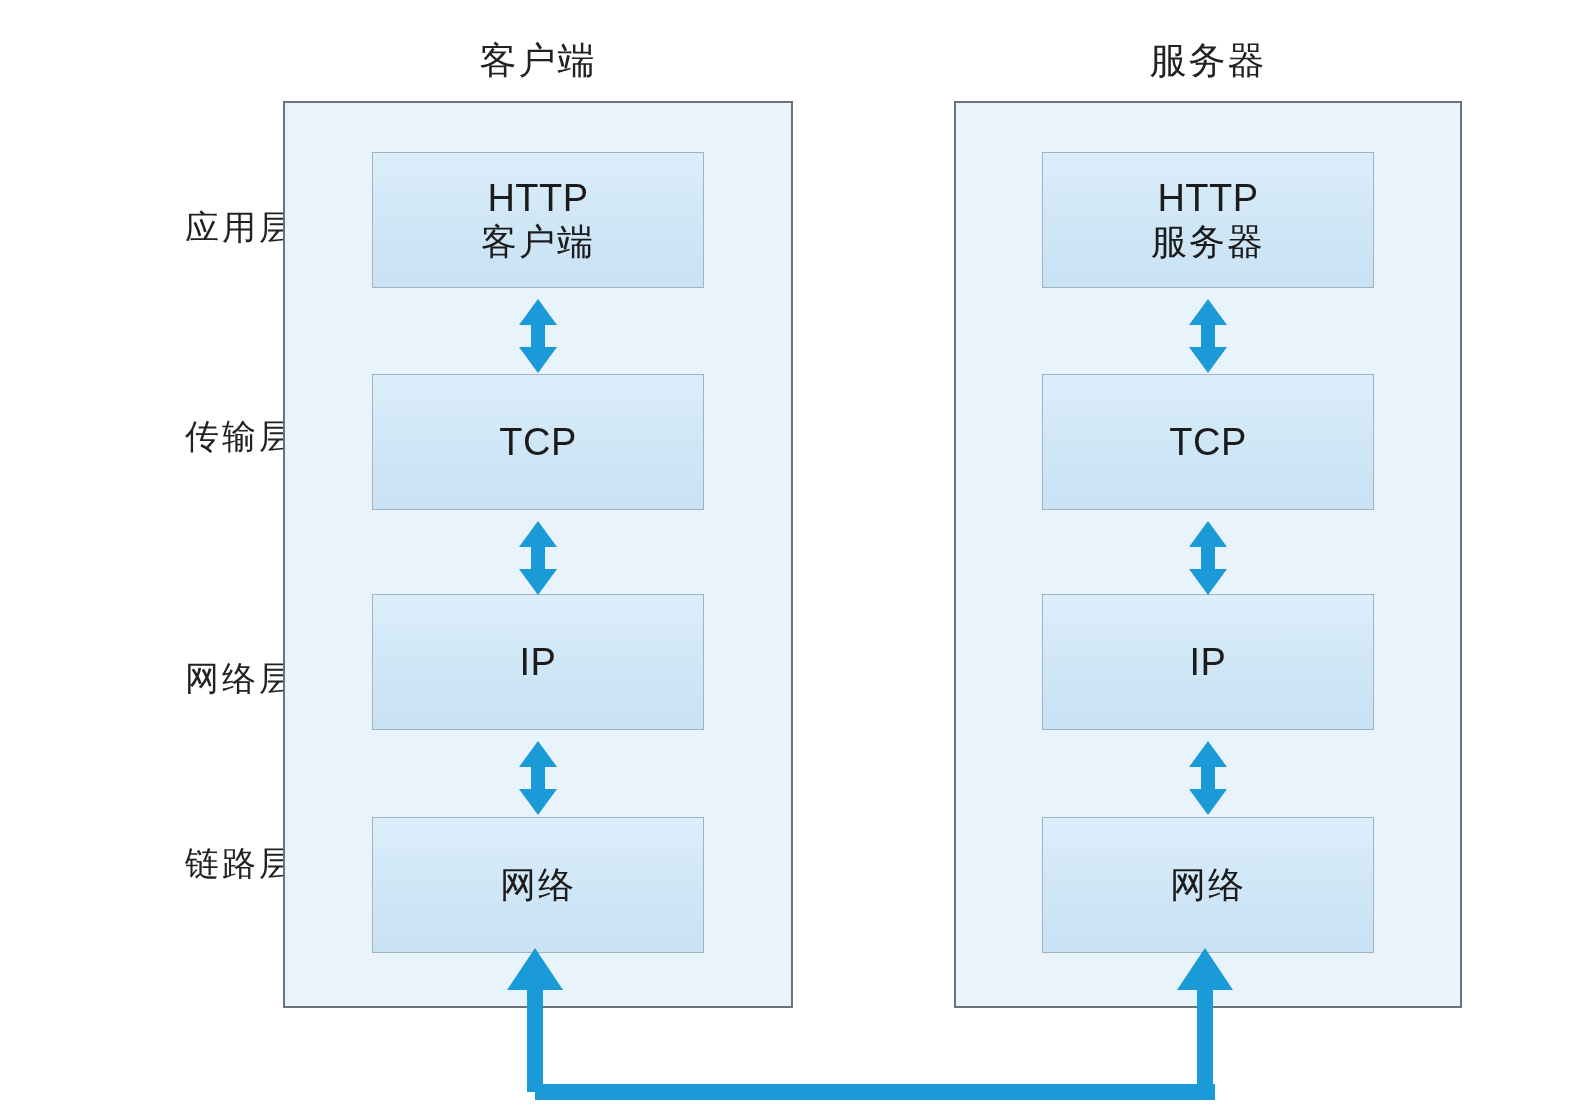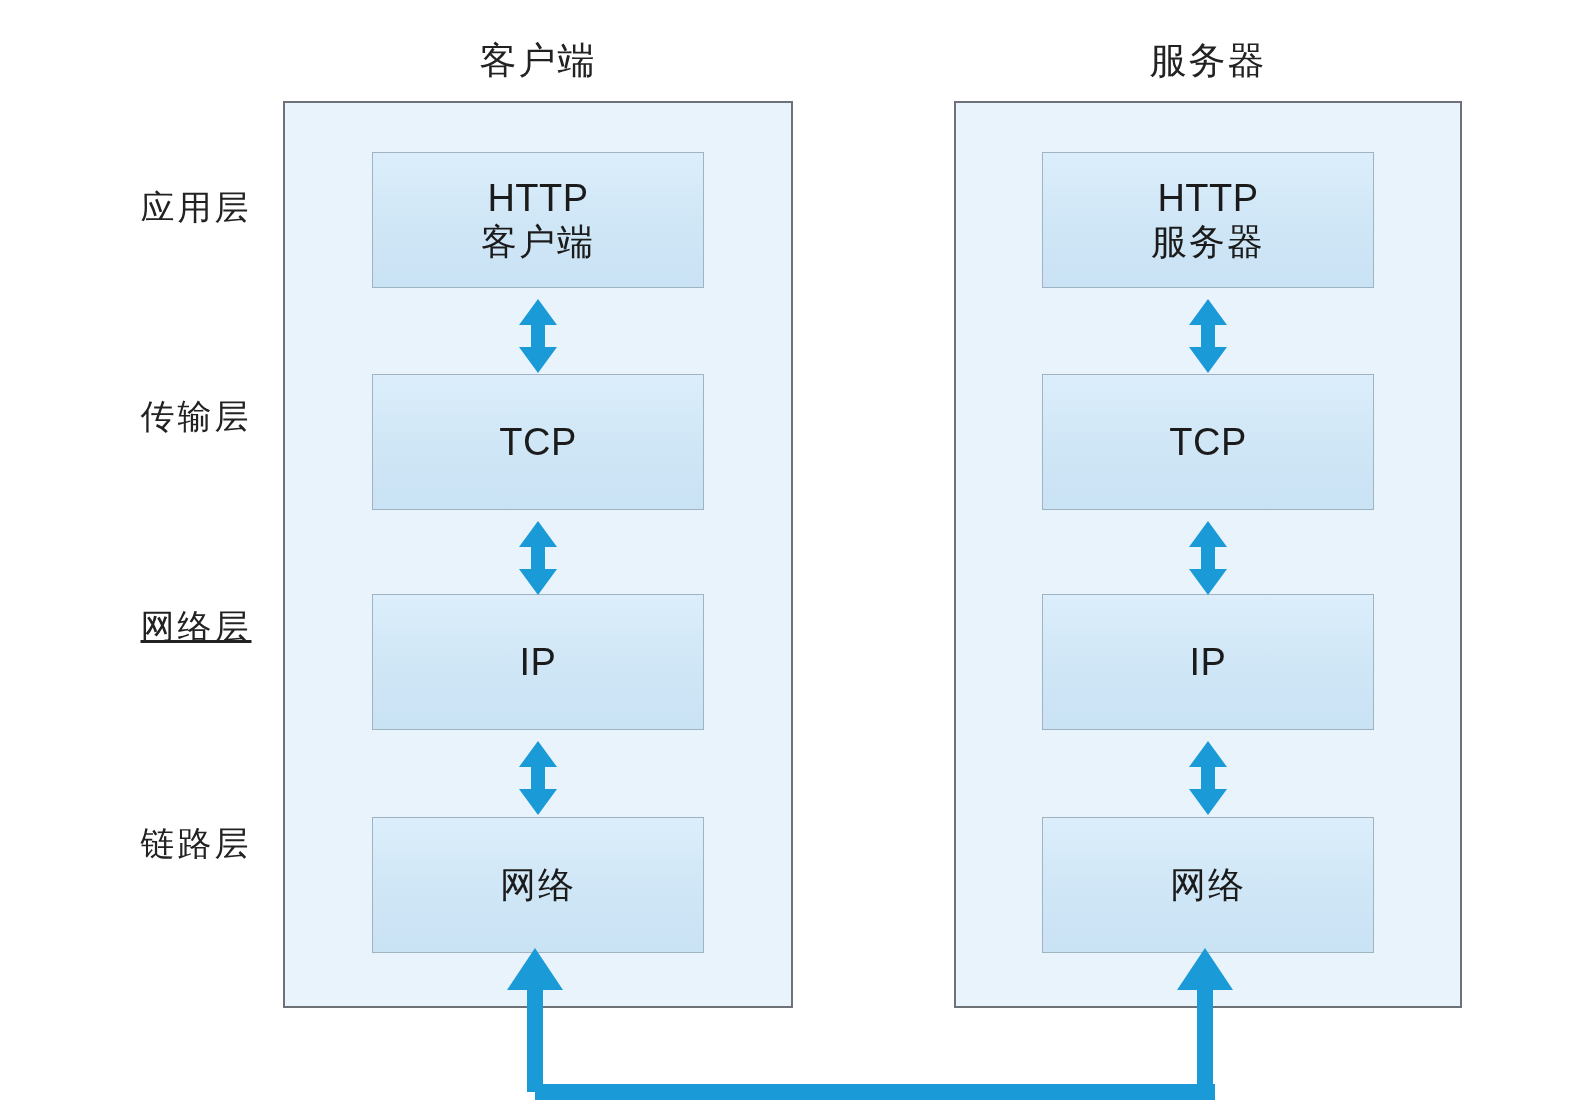--- a/index.html
+++ b/index.html
@@ -36,31 +36,32 @@
     font-family: "DejaVu Sans", "Liberation Sans", sans-serif;
   }
   #title-client { left: 283px; top: 42px; width: 510px; }
   #title-server { left: 954px; top: 42px; width: 508px; }
 
   
   .layer-label {
     position: absolute;
     left: 96px;
     width: 200px;
-    text-align: center;
+    text-align: right;
     font-size: 34px;
     line-height: 1;
     color: #222222;
     letter-spacing: 3px;
     white-space: nowrap;
     font-family: "DejaVu Sans", "Liberation Sans", sans-serif;
+    margin-top: 20px;
   }
   #label-0 { top: 190px; }
   #label-1 { top: 399px; }
-  #label-2 { top: 609px; text-decoration: underline; }
+  #label-2 { top: 641px; }
   #label-3 { top: 826px; }
 
   
   .host-box {
     position: absolute;
     border: 2px solid #6e7276;
     background: #e8f3fb;
     box-sizing: border-box;
   }
   #host-client { left: 283px; top: 101px; width: 510px; height: 907px; }

